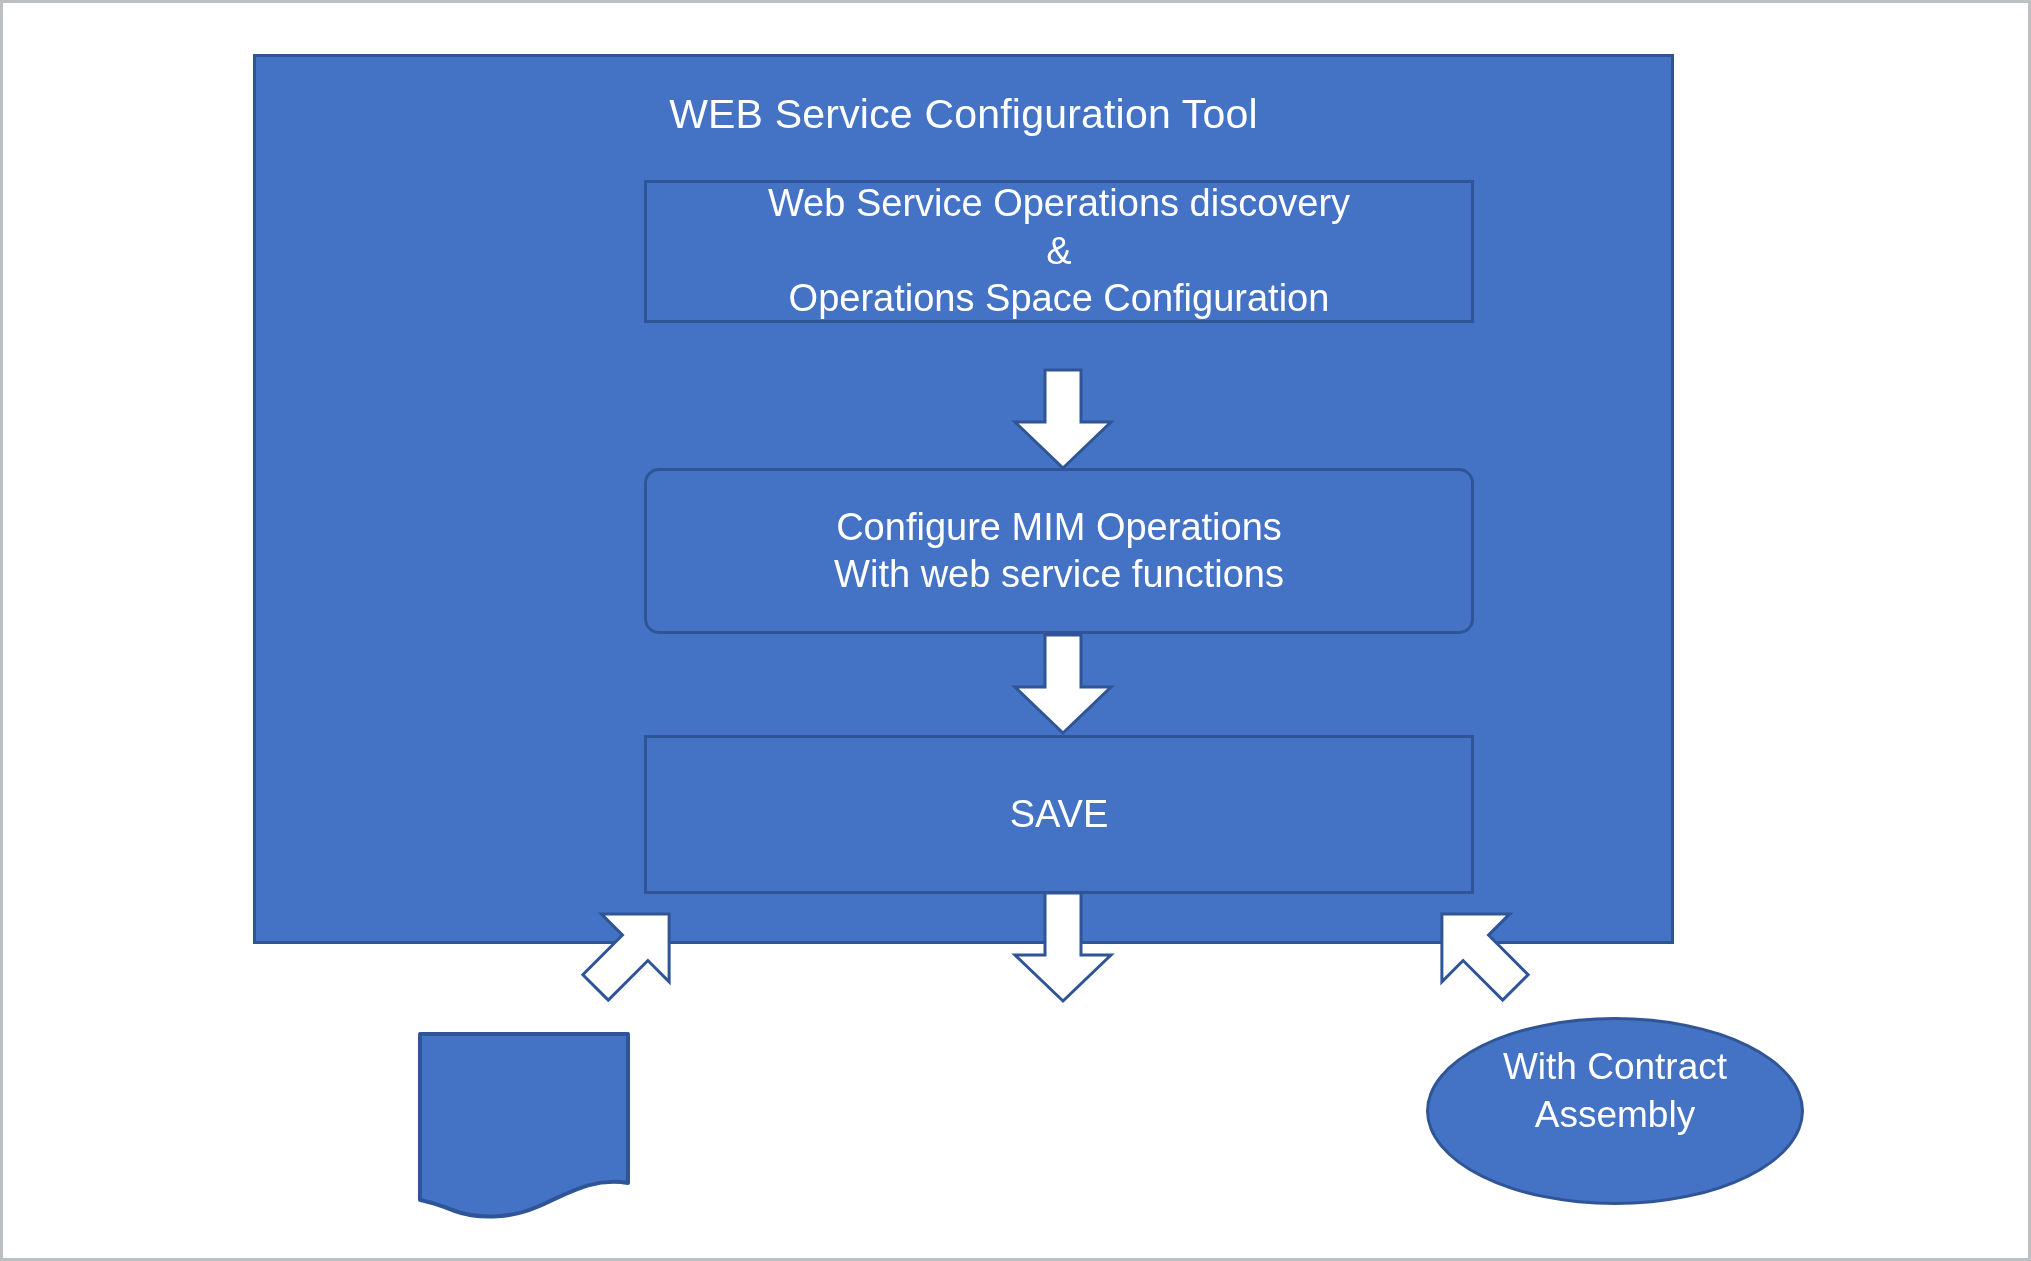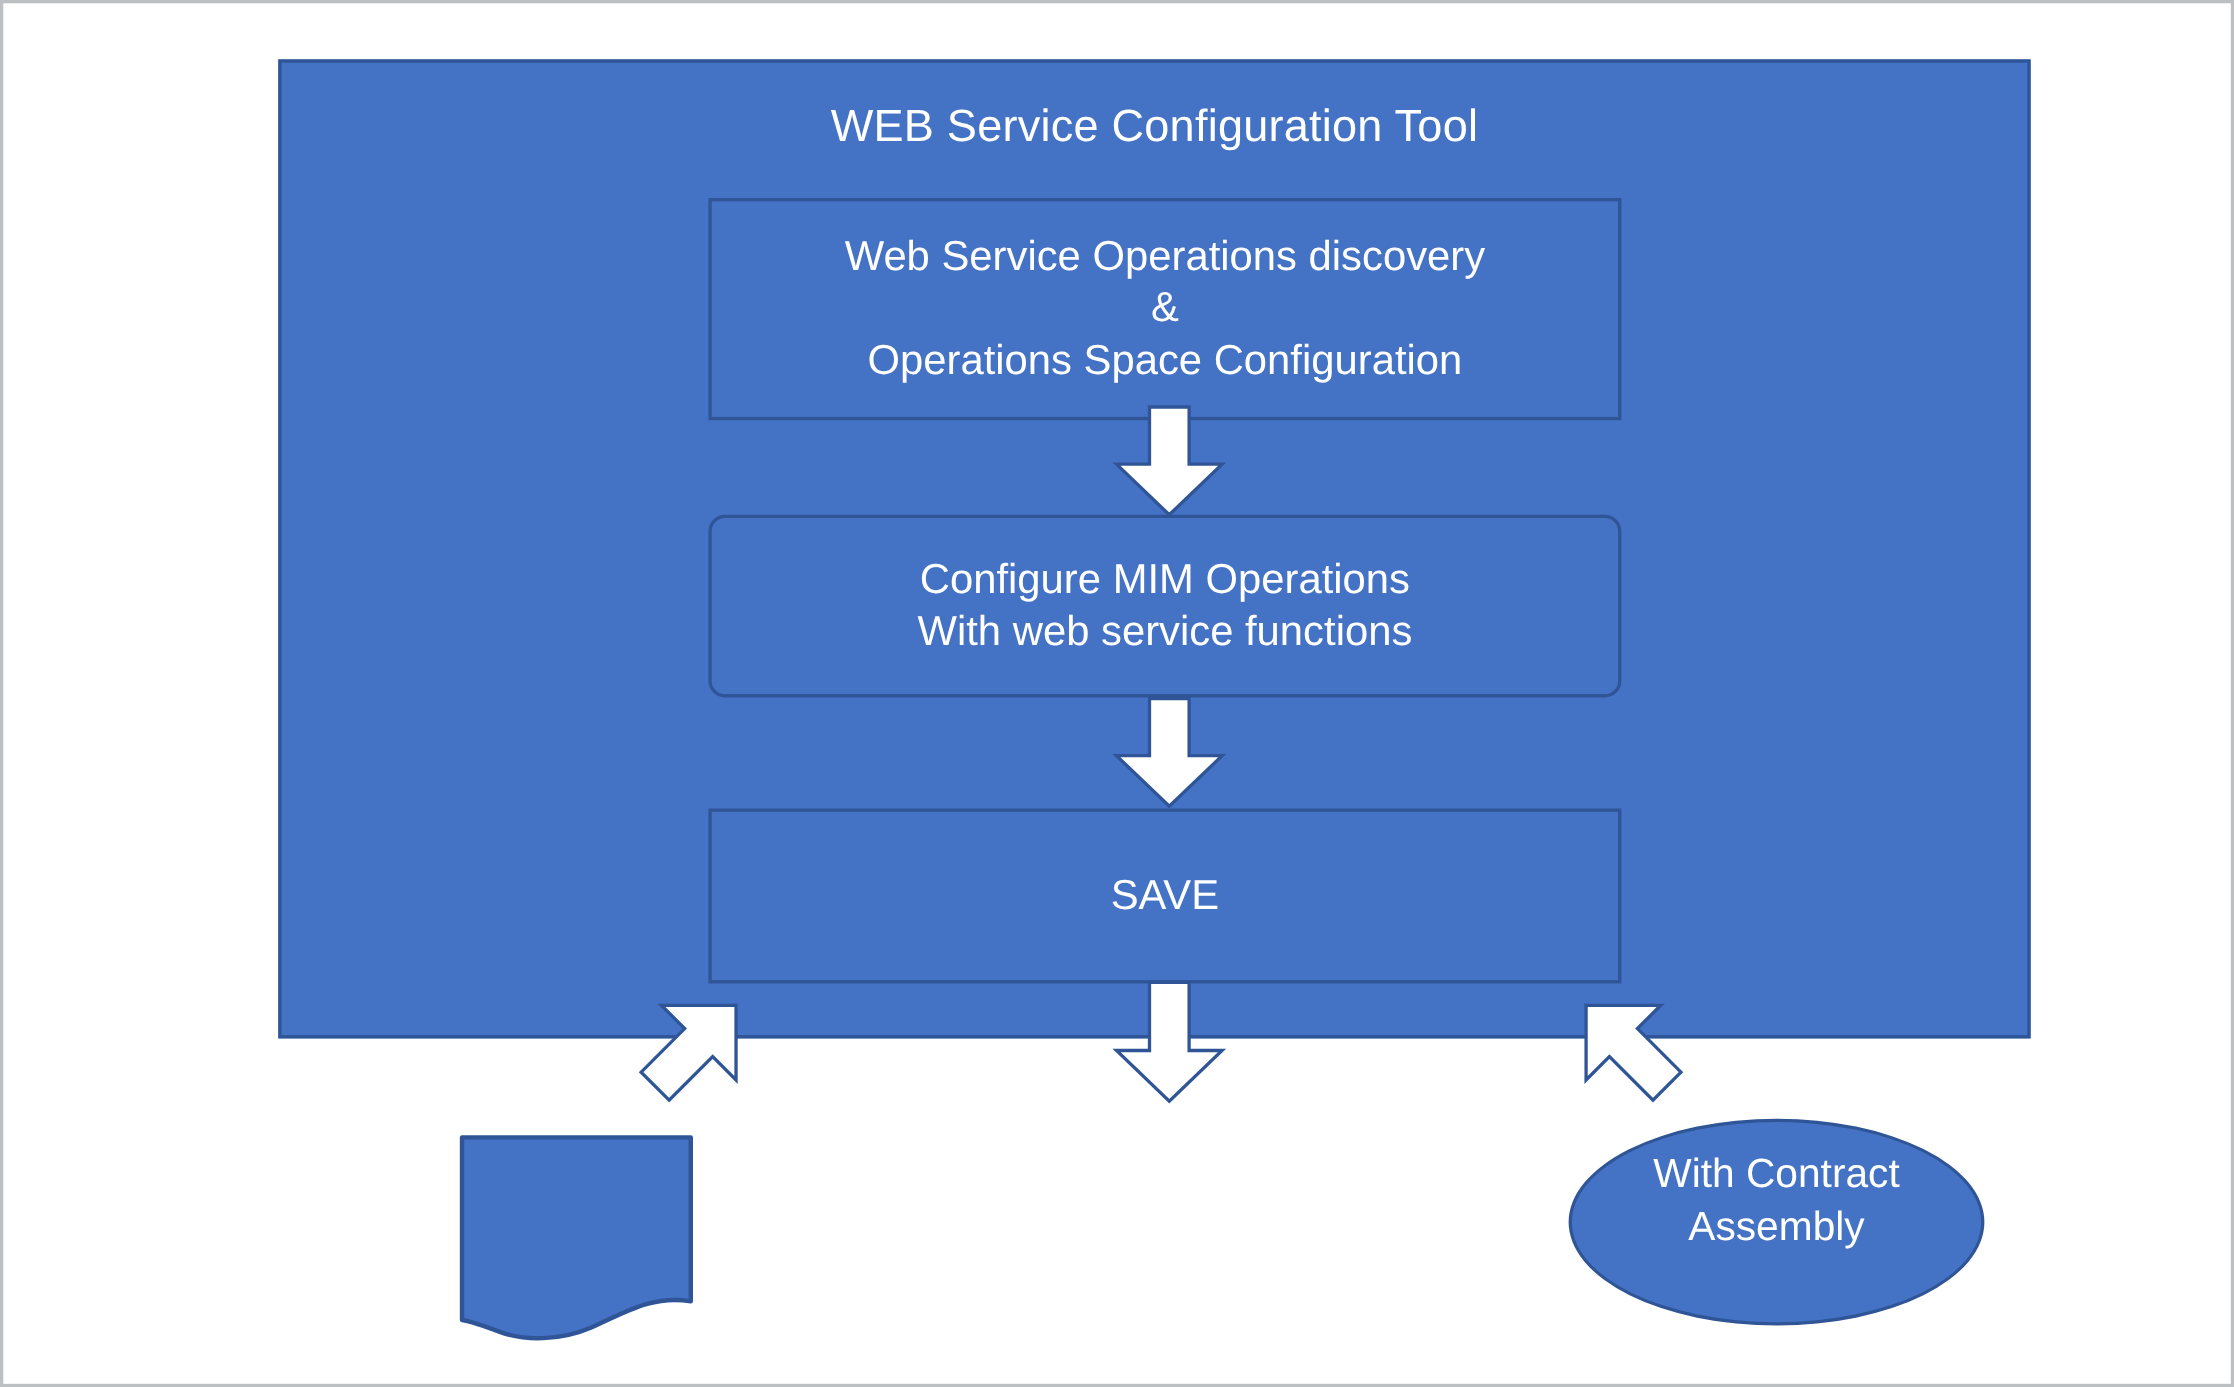--- a/index.html
+++ b/index.html
@@ -18,21 +18,21 @@
     background: #ffffff;
     box-sizing: border-box;
     border: 3px solid #bcc0c3;
     overflow: hidden;
   }
   
   .outer-box {
     position: absolute;
     left: 250px;
     top: 51px;
-    width: 1593px;
+    width: 1421px;
     height: 890px;
     background: #4472C4;
     border: 3px solid #2F5597;
     box-sizing: border-box;
   }
   .outer-title {
     position: absolute;
     left: 0;
     top: 33px;
     width: 100%;
@@ -54,21 +54,21 @@
     justify-content: center;
     text-align: center;
     color: #ffffff;
     font-size: 38px;
     line-height: 1.25;
   }
   #box-discovery {
     left: 641px;
     top: 177px;
     width: 830px;
-    height: 202px;
+    height: 143px;
   }
   #box-configure {
     left: 641px;
     top: 465px;
     width: 830px;
     height: 166px;
     border-radius: 15px;
   }
   #box-save {
     left: 641px;

